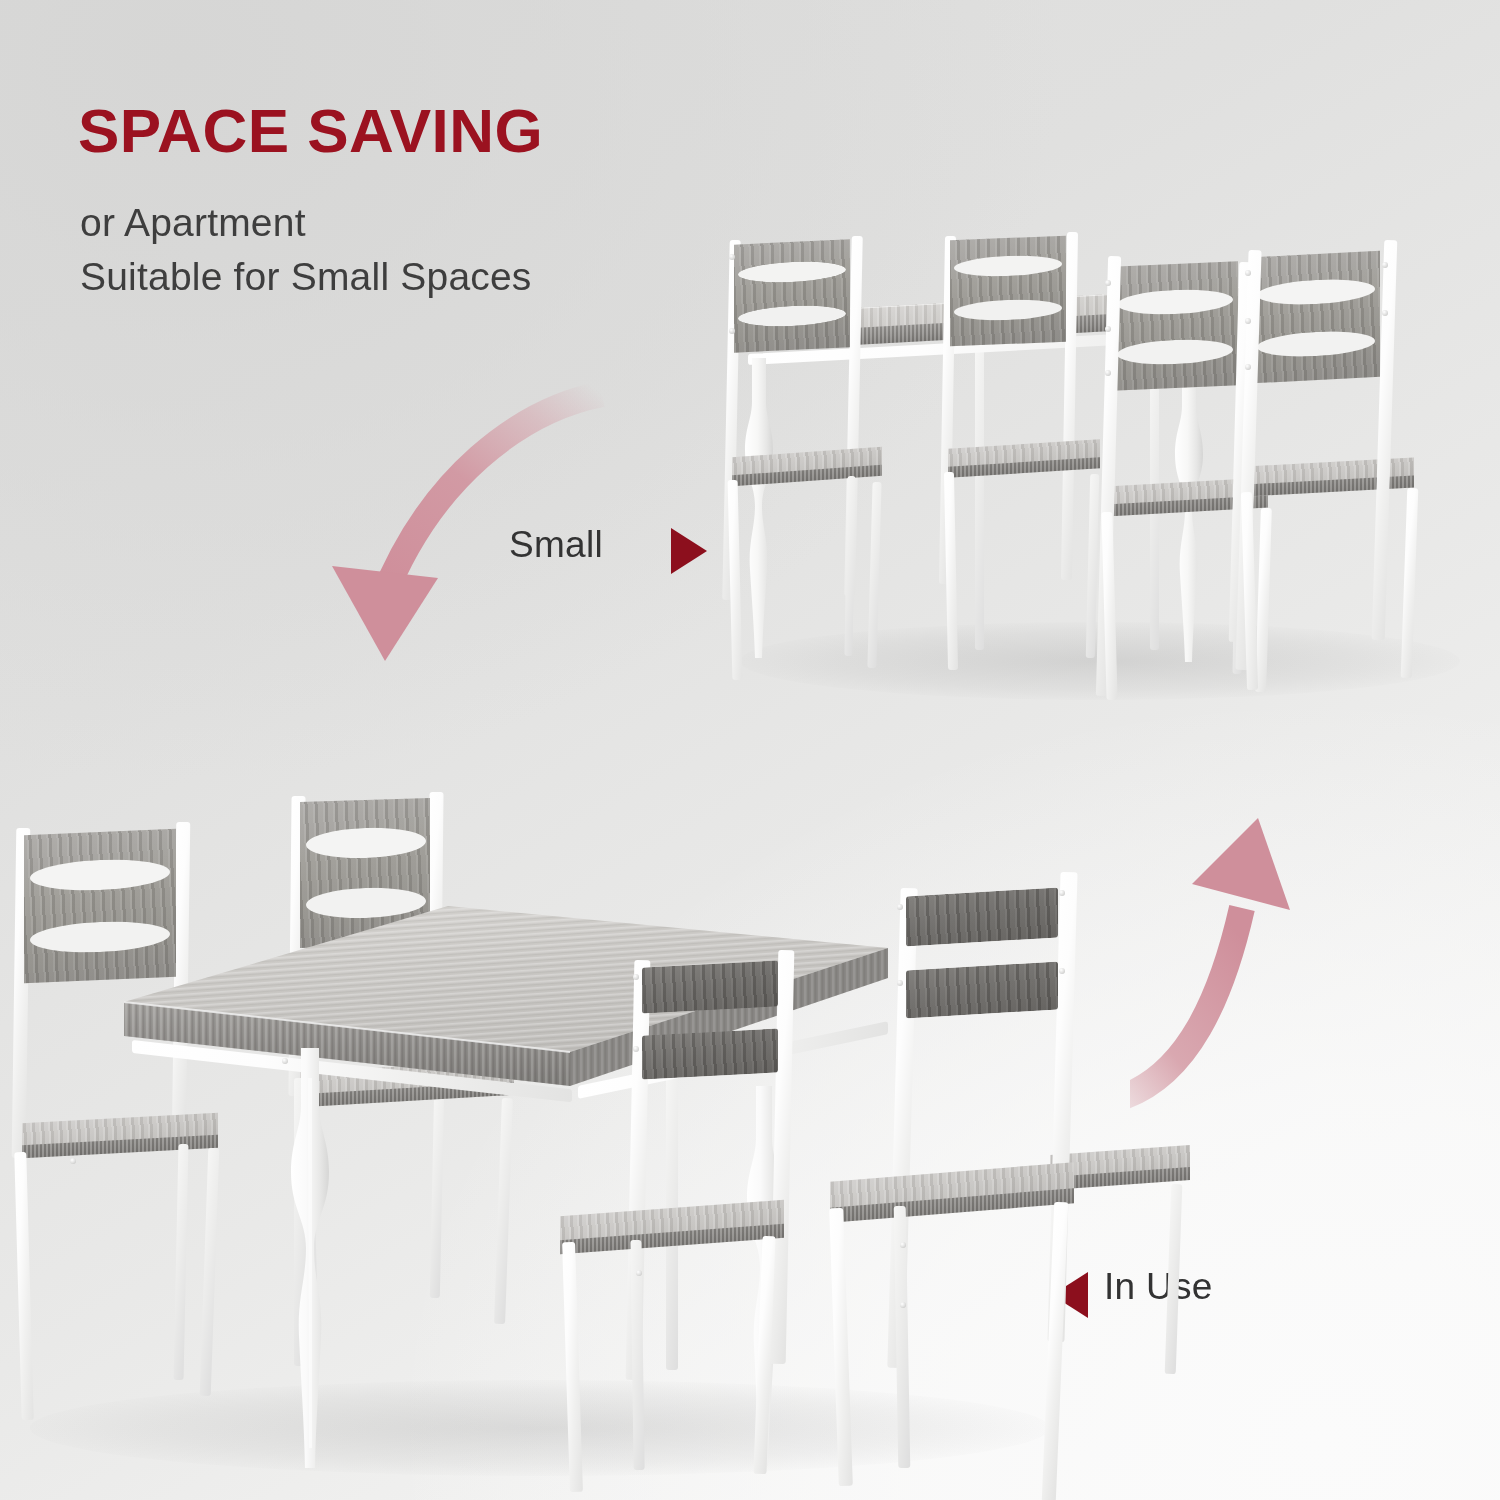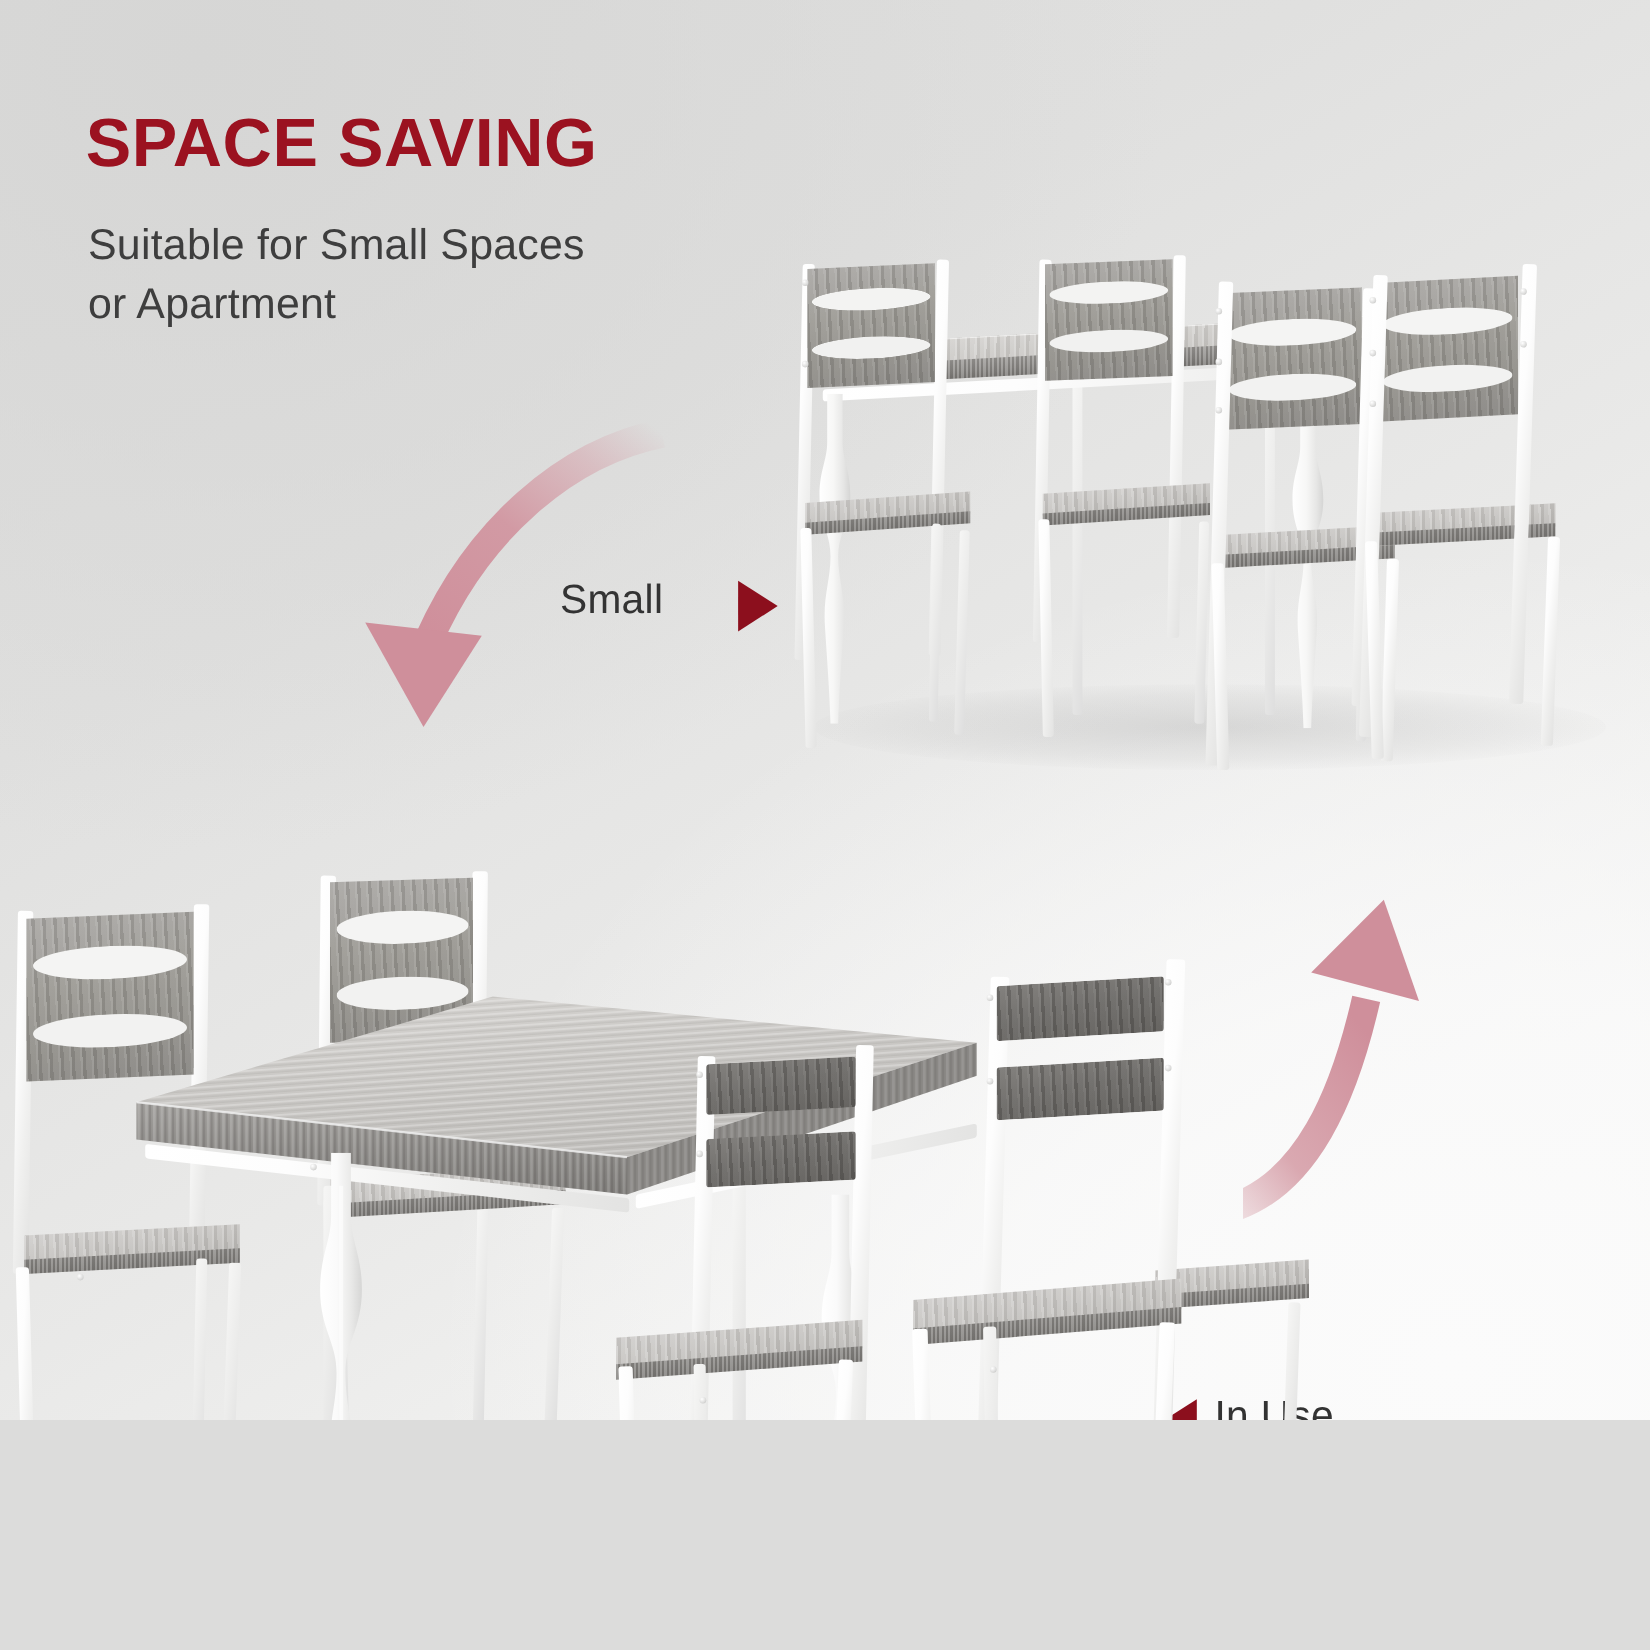--- a/index.html
+++ b/index.html
@@ -2,21 +2,21 @@
 <html><head>
 <meta charset="utf-8">
 <style>
   * { margin:0; padding:0; box-sizing:border-box; }
   html,body { width:1500px; height:1500px; overflow:hidden; }
   body {
     font-family:"Liberation Sans", sans-serif;
     background:#dcdcdb;
     position:relative;
   }
-  #stage { position:absolute; inset:0; width:1500px; height:1291px; overflow:hidden;padding-left:36px; }
+  #stage { position:absolute; inset:0; width:1500px; height:1500px; overflow:hidden;padding-left:36px; }
 
   .bg {
     position:absolute; inset:0;
     background:
       radial-gradient(ellipse 1500px 1200px at 88% 96%, #fbfbfb 0%, rgba(251,251,251,0.75) 28%, rgba(248,248,248,0.0) 62%),
       radial-gradient(ellipse 1100px 900px at 12% 4%, #d6d6d5 0%, rgba(214,214,213,0.35) 55%, rgba(214,214,213,0) 80%),
       linear-gradient(150deg, #dcdcdb 0%, #e0e0df 32%, #e9e9e8 58%, #f3f3f2 82%, #f6f6f5 100%);
   }
 
   
@@ -114,22 +114,22 @@
 </style>
 </head>
 <body>
 
 <div id="stage">
 
   <div class="bg"></div>
 
   <div class="headline">SPACE SAVING</div>
   <div class="subhead">
+    <span>or Apartment</span>
     <span>Suitable for Small Spaces</span>
-    <span>or Apartment</span>
   </div>
 
   <svg class="arrow-svg" id="arrow-down" width="340" height="300" viewBox="0 0 340 300">
     <defs>
       <linearGradient id="gdn" x1="1" y1="0" x2="0.15" y2="1">
         <stop offset="0%" stop-color="#d49aa4" stop-opacity="0"></stop>
         <stop offset="22%" stop-color="#d49aa4" stop-opacity="0.45"></stop>
         <stop offset="55%" stop-color="#d1949f" stop-opacity="0.92"></stop>
         <stop offset="100%" stop-color="#cf8f9b" stop-opacity="1"></stop>
       </linearGradient>

